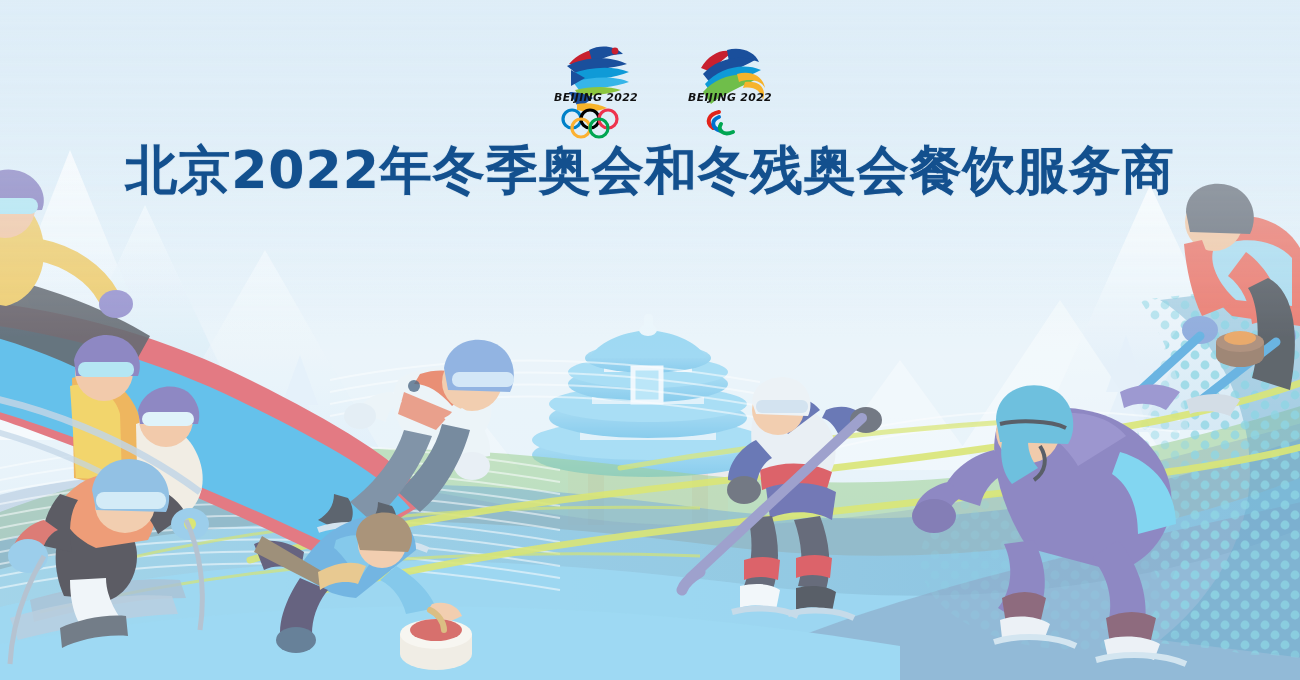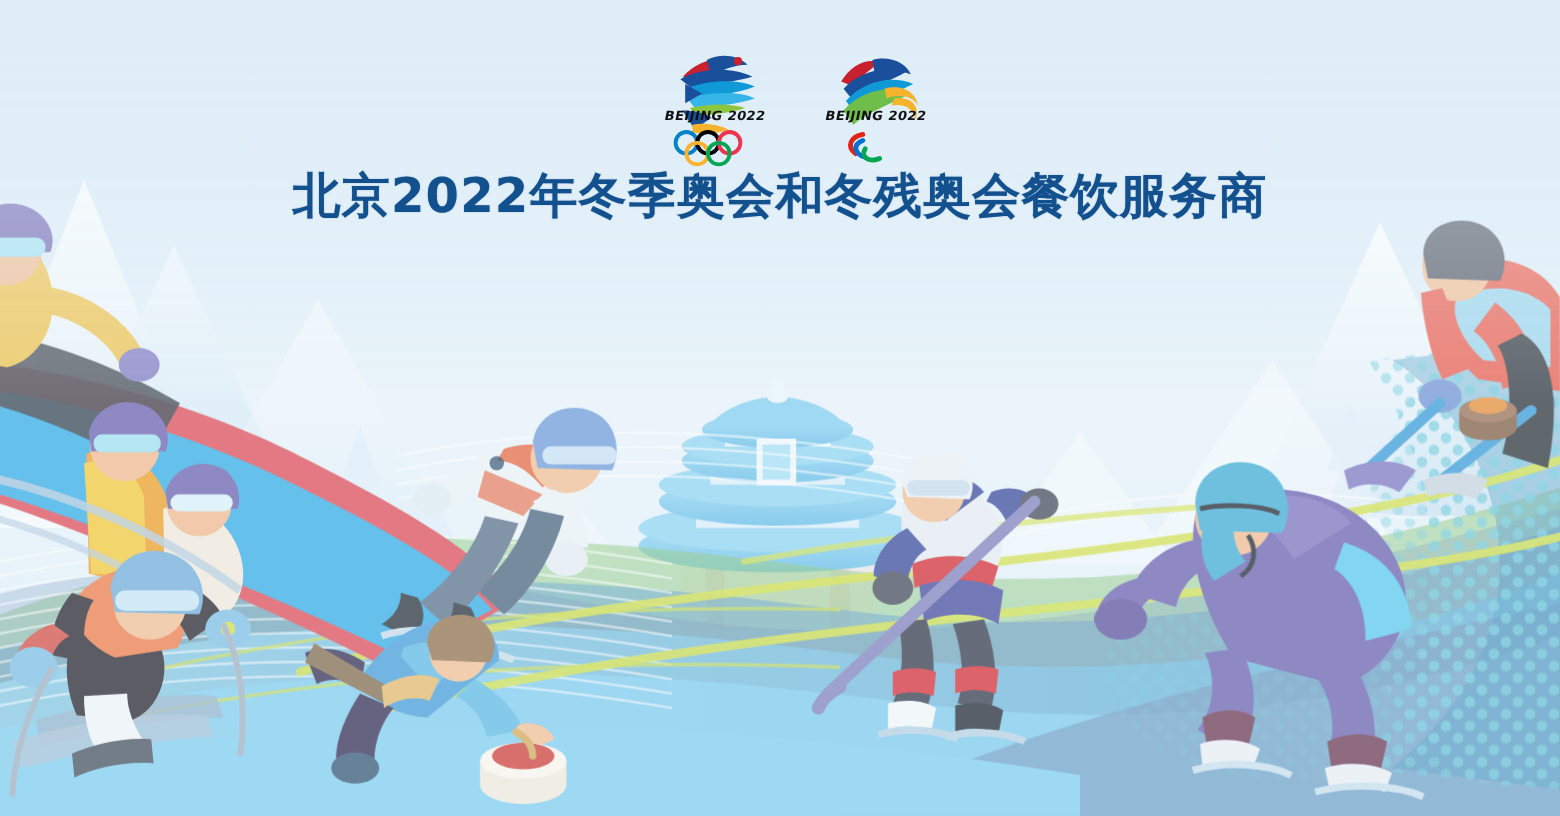--- a/index.html
+++ b/index.html
@@ -31,21 +31,21 @@
   #olympic-word{top:57px;}
   #paralympic-word{top:57px;}
 
   
   #page-title{
     position:absolute;left:0;top:143px;width:1300px;
     text-align:center;z-index:45;
     color:#13508e;
     font-family:"DejaVu Sans","Liberation Sans",sans-serif;
     font-weight:bold;
-    font-size:40px;
+    font-size:52px;
     letter-spacing:1px;
     line-height:1.05;
     white-space:nowrap;
     text-shadow:0 0 1px rgba(19,80,142,.5);
   }
 </style>
 </head>
 <body>
 
 <div id="banner">

